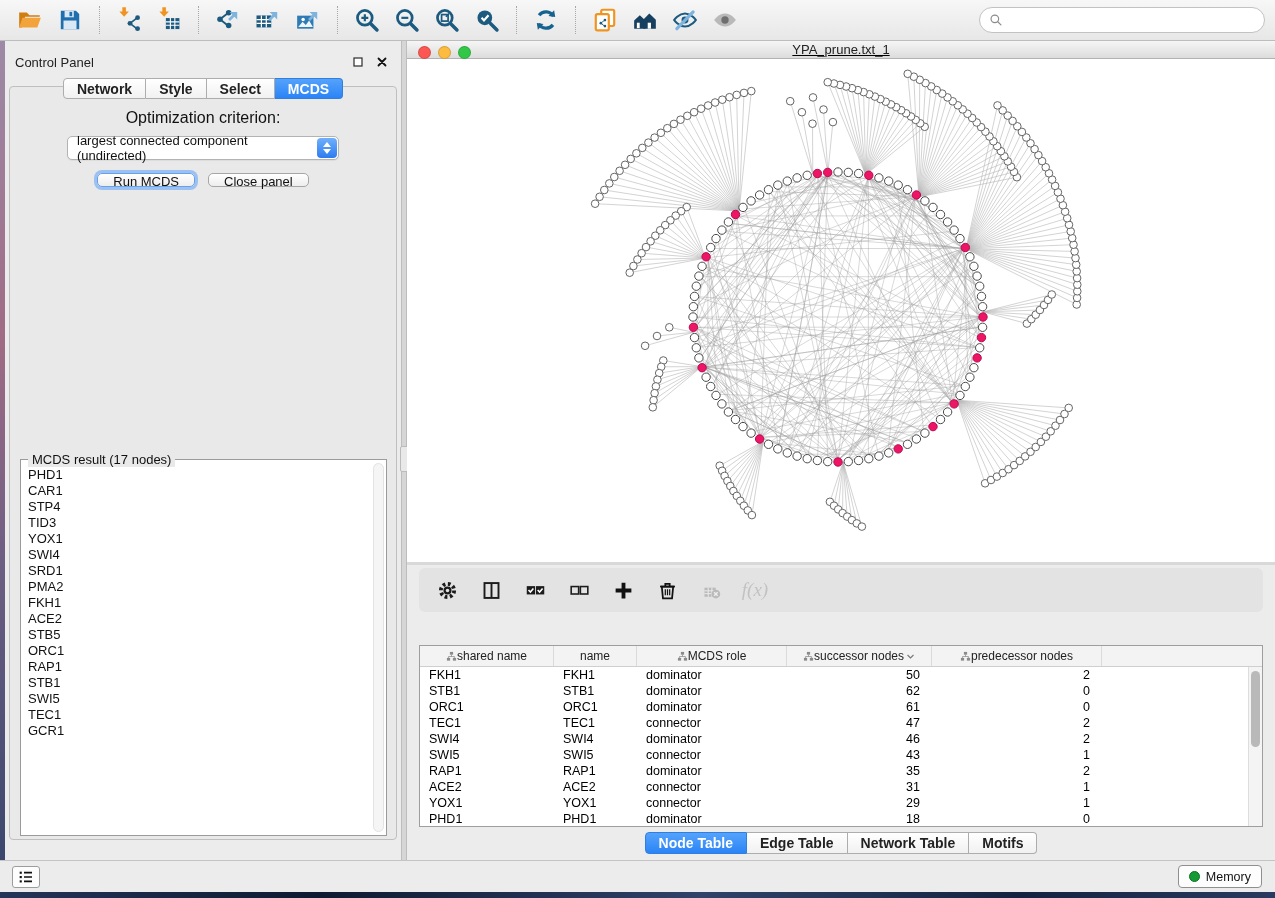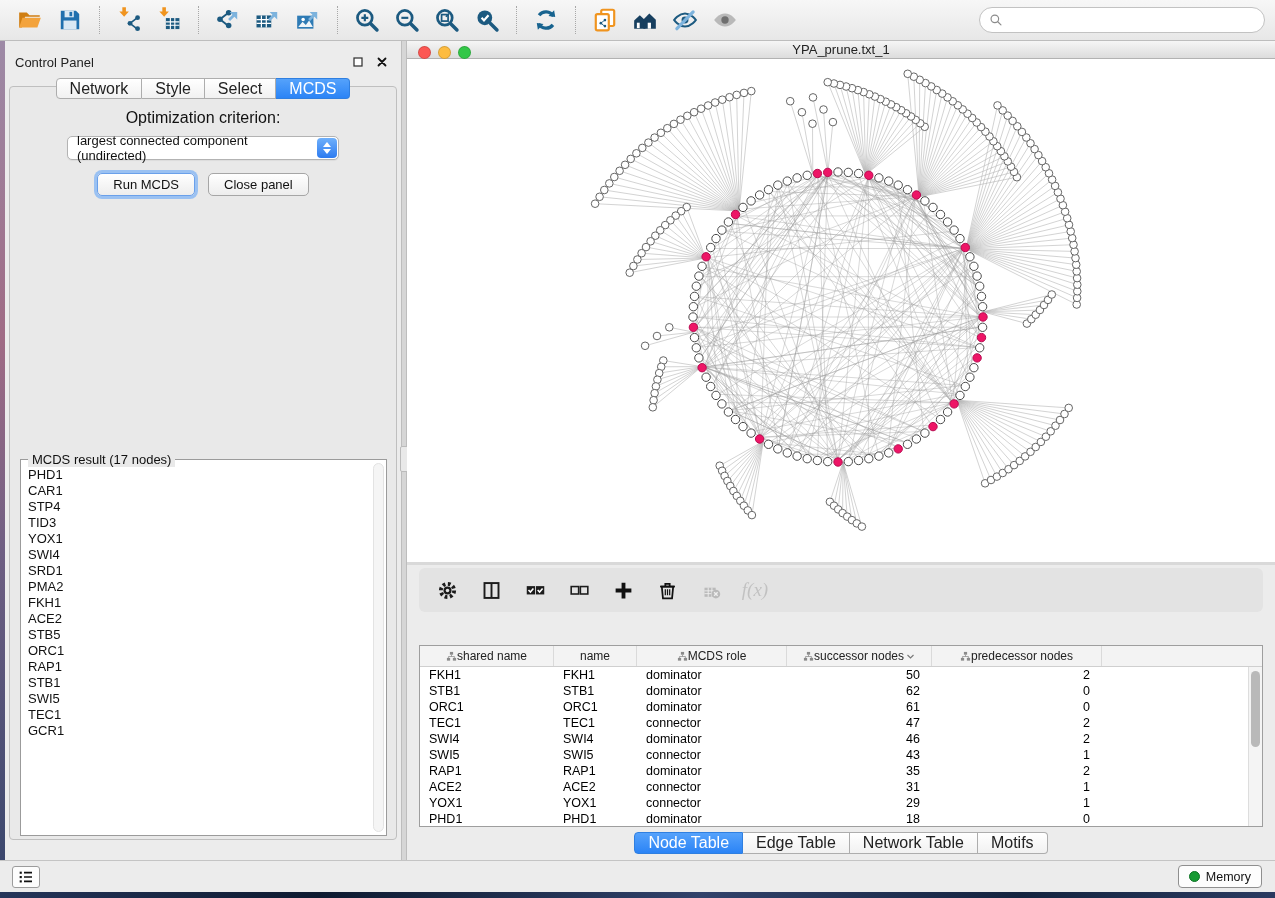--- a/index.html
+++ b/index.html
@@ -27,38 +27,38 @@
 
   
   .cpanel { position:absolute; left:5px; top:41px; width:396px; height:819px; }
   .panel-head { height:26px; display:flex; align-items:center; padding:0 10px;margin-top:8px; }
   .panel-title { font-size:13px; color:#222; }
   .panel-head .spacer { flex:1; }
   .win-ico { width:18px; height:18px; display:flex; align-items:center; justify-content:center; margin-left:6px; }
   .win-ico svg { width:12px; height:12px; }
 
   .cp-tabs { position:relative; z-index:2; display:flex; justify-content:center; margin-top:3px; }
-  .tab { height:21px; padding:0 13px; display:flex; align-items:center; font-size:16px; color:#222;
-    background:linear-gradient(#ffffff,#f1f1f1); border:1px solid #adadad; border-left-width:0; }
+  .tab { height:21px; padding:0 13px; display:flex; align-items:center; font-size:14px; color:#222;
+    background:linear-gradient(#ffffff,#f1f1f1); border:1px solid #adadad; border-left-width:0;font-weight:bold; }
   .tab:first-child { border-left-width:1px; border-radius:4px 0 0 4px; }
   .tab:last-child { border-radius:0 4px 4px 0; }
   .tab.active { background:linear-gradient(#55a2fb,#2b84f6); color:#fff; border-color:#2f7fe0; }
 
   .cp-body { position:absolute; left:4px; right:4px; top:45px; bottom:20px;
     background:#e9e9e9; border:1px solid #bfbfbf; border-radius:4px; }
   .opt-label { text-align:center; font-size:16px; color:#111; margin-top:22px; }
   .combo { position:relative; margin:9px auto 0 auto; width:272px; height:24px; background:#fff;
     border:1px solid #b3b3b3; border-radius:5px; font-size:13px; color:#111;
     display:flex; align-items:center; padding:0 26px 0 9px; box-shadow:0 1px 1px rgba(0,0,0,.06); }
   .combo .stepper { position:absolute; right:1px; top:1px; width:20px; height:20px; border-radius:4px;
     background:linear-gradient(#6fb0fb,#2d7bf0); display:flex; flex-direction:column; align-items:center; justify-content:center; gap:2px; }
   .arr-up { width:0; height:0; border-left:4px solid transparent; border-right:4px solid transparent; border-bottom:5px solid #fff; }
   .arr-dn { width:0; height:0; border-left:4px solid transparent; border-right:4px solid transparent; border-top:5px solid #fff; }
   .btn-row { display:flex; justify-content:center; gap:13px; margin-top:13px; }
-  .mac-btn { height:23px; padding:0 15px; font-size:13px; color:#111;
+  .mac-btn { height:14px; padding:0 15px; font-size:13px; color:#111;
     background:linear-gradient(#ffffff,#ededed); border:1px solid #a6a6a6; border-radius:5px; }
   .mac-btn.focused { box-shadow:0 0 0 3px rgba(90,160,250,.55); border-color:#6aa0ea; }
 
   .result-group { position:absolute; left:10px; right:9px; top:372px; bottom:3px;
     border:1px solid #9b9b9b; background:#fff; }
   .result-legend { position:absolute; top:-8px; left:7px; background:#e9e9e9; padding:0 4px;
     font-size:13px; color:#111; }
   .result-list { position:absolute; left:1px; top:7px; bottom:1px; right:16px; overflow:hidden;
     font-size:13px; color:#111; padding-left:6px; }
   .result-list div { height:16px; line-height:16px; }
@@ -67,21 +67,21 @@
 
   
   .vsplit { position:absolute; left:401px; top:41px; width:6px; height:819px; background:#d6d6d6;
     border-left:1px solid #bdbdbd; border-right:1px solid #bdbdbd; }
   .vsplit .grip { position:absolute; left:-2px; top:405px; width:9px; height:26px; background:#e9e9e9;
     border:1px solid #bbb; border-radius:2px; }
 
   
   .netwin { position:absolute; left:407px; top:41px; width:868px; height:521px; background:#fff; }
   .nw-titlebar { position:relative; height:18px; background:linear-gradient(#f6f6f6,#dcdcdc);
-    border-bottom:1px solid #b2b2b2; display:flex; align-items:center; justify-content:center; }
+    border-bottom:1px solid #b2b2b2; display:flex; align-items:center; justify-content:center;text-decoration:underline; }
   .nw-title { font-size:13px; color:#222; }
   .lights { position:absolute; left:11px; top:5px; display:flex; gap:7px; }
   .light { width:13px; height:13px; border-radius:50%; border:1px solid rgba(0,0,0,.15); }
   .light.red { background:#fc5753; } .light.yellow { background:#fdbc40; } .light.green { background:#33c748; }
   .net-canvas { position:absolute; left:0; top:23px; width:868px; height:498px; background:#fff; }
 
   
   .tpanel { position:absolute; left:407px; top:562px; width:868px; height:298px; background:#ececec;
     border-top:3px solid #d9d9d9; }
   .tp-toolbar { margin:3px 12px 0 12px; height:44px; background:#e3e3e3; border-radius:6px;

